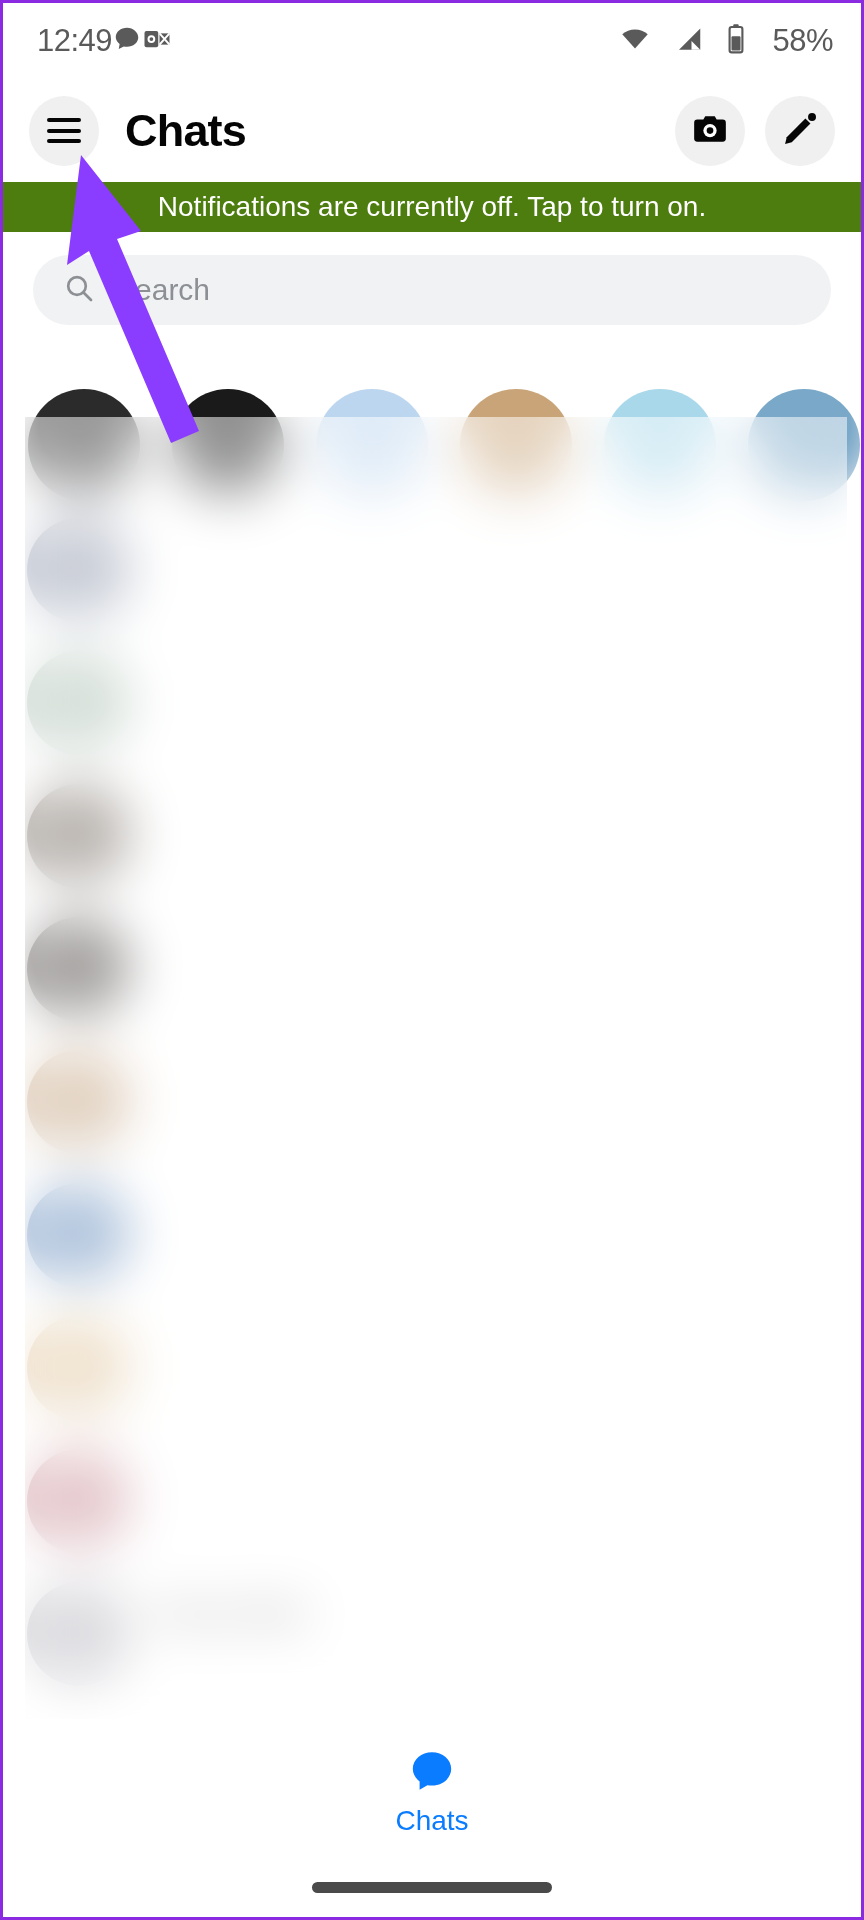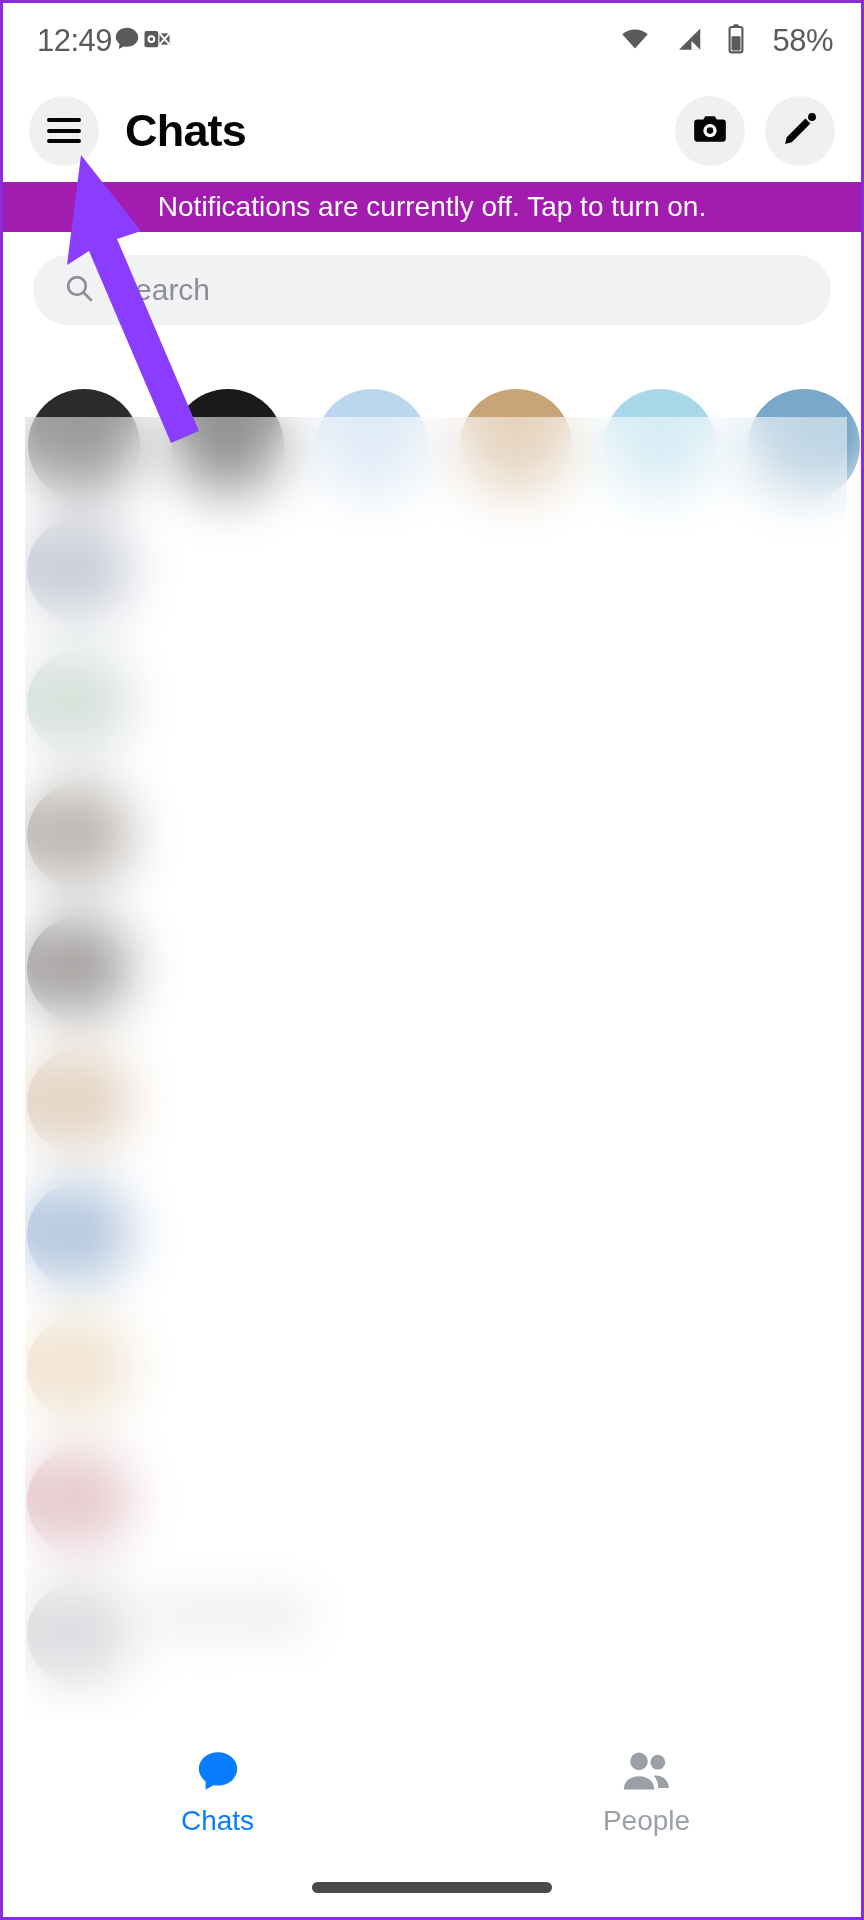--- a/index.html
+++ b/index.html
@@ -102,21 +102,21 @@
     height: 4px;
     background: #050505;
     border-radius: 2px;
   }
 
   
   .notif-banner {
     position: absolute;
     top: 179px; left: 0; right: 0;
     height: 50px;
-    background: #a21caf;
+    background: #4d7c0f;
     color: #ffffff;
     font-size: 28px;
     display: flex;
     align-items: center;
     justify-content: center;
     cursor: pointer;
   }
 
   
   .search-wrap {
@@ -515,28 +515,17 @@
   <div class="bottom-nav">
     <div class="nav-items" id="navItems">
         <div class="nav-item active">
           <div class="nav-icon-wrap">
             <svg width="48" height="48" viewBox="0 0 24 24">
               <path d="M12 2.6c-5.3 0-9.6 3.7-9.6 8.3 0 2.5 1.3 4.8 3.4 6.3v4.2l3.9-2.3c.7.1 1.5.2 2.3.2 5.3 0 9.6-3.7 9.6-8.4S17.3 2.6 12 2.6z" fill="#0a7cff"></path>
             </svg>
           </div>
           <div class="nav-label">Chats</div>
         </div>
-        <div class="nav-item">
-          <div class="nav-icon-wrap">
-            <svg width="52" height="44" viewBox="0 0 26 22">
-              <circle cx="9" cy="6.2" r="4.4" fill="#9aa0a6"></circle>
-              <circle cx="18.4" cy="6.6" r="3.7" fill="#9aa0a6"></circle>
-              <path d="M1.4 20.2c0-4.2 3.4-6.6 7.6-6.6s7.6 2.4 7.6 6.6z" fill="#9aa0a6"></path>
-              <path d="M17 13.3c3.8 0 6.9 2.2 6.9 6.2h-5.3c0-2.4-.7-4.5-2.2-6.1.2 0 .4-.1.6-.1z" fill="#9aa0a6"></path>
-            </svg>
-          </div>
-          <div class="nav-label">People</div>
-        </div>
       </div>
     <div class="home-indicator"></div>
   </div>
 
 </div>
 
 </body></html>

